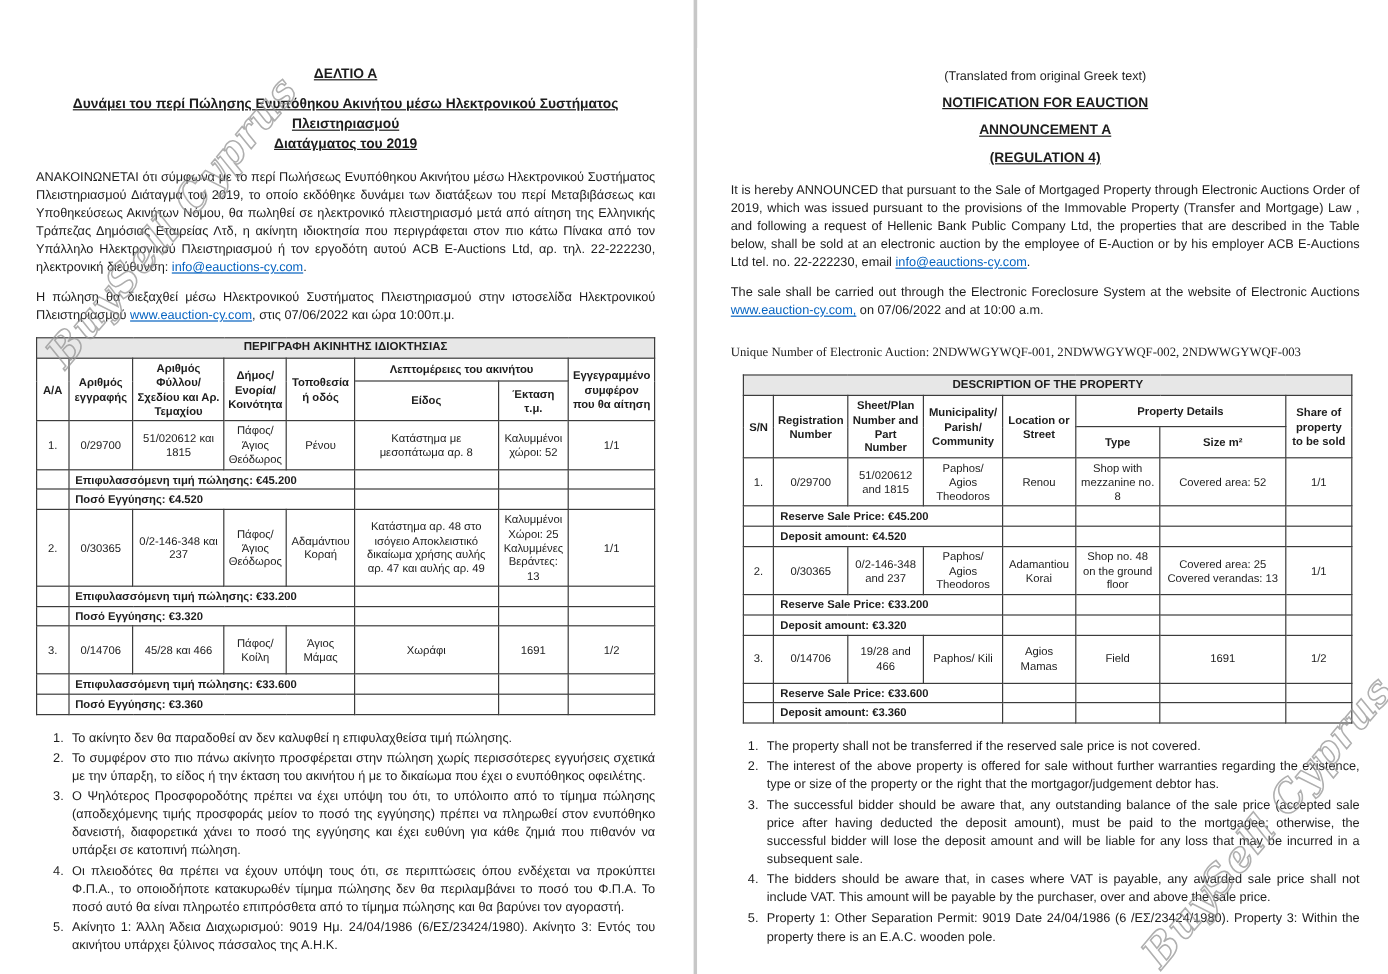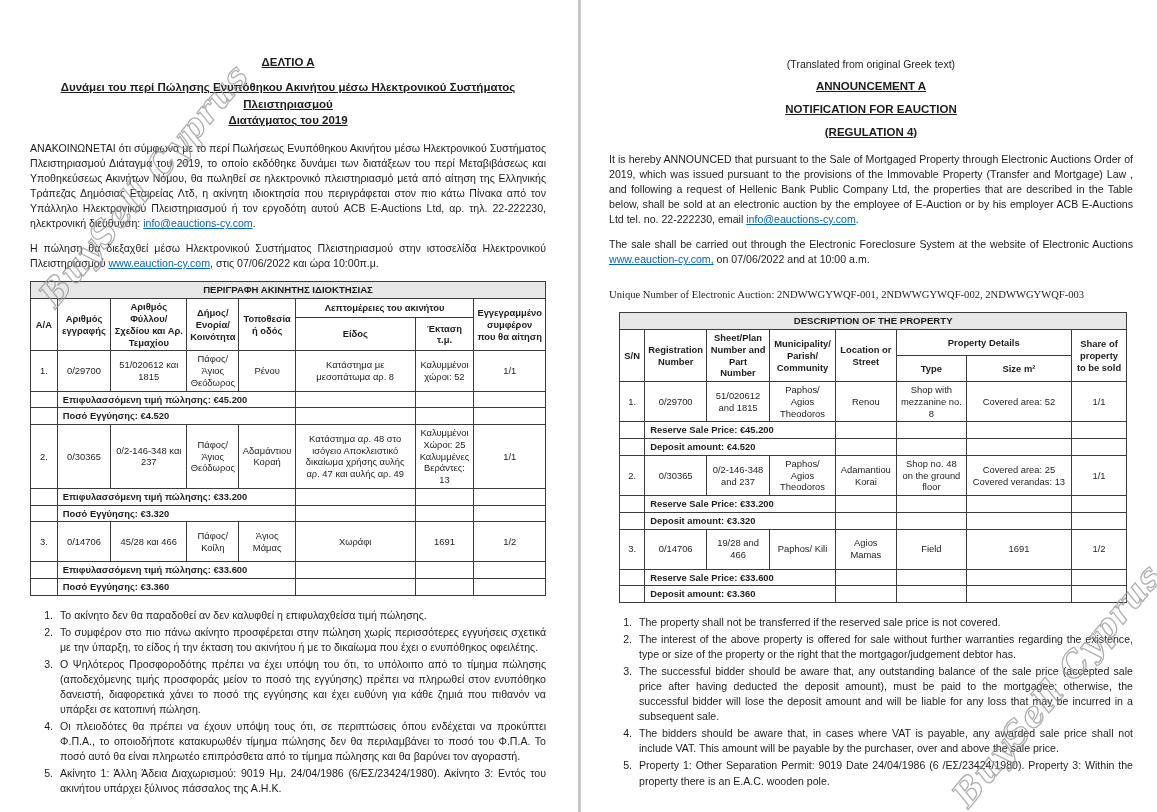--- a/index.html
+++ b/index.html
@@ -166,22 +166,22 @@
       <li>Οι πλειοδότες θα πρέπει να έχουν υπόψη τους ότι, σε περιπτώσεις όπου ενδέχεται να προκύπτει Φ.Π.Α., το οποιοδήποτε κατακυρωθέν τίμημα πώλησης δεν θα περιλαμβάνει το ποσό του Φ.Π.Α. Το ποσό αυτό θα είναι πληρωτέο επιπρόσθετα από το τίμημα πώλησης και θα βαρύνει τον αγοραστή.</li>
       <li>Ακίνητο 1: Άλλη Άδεια Διαχωρισμού: 9019 Ημ. 24/04/1986 (6/ΕΣ/23424/1980). Ακίνητο 3: Εντός του ακινήτου υπάρχει ξύλινος πάσσαλος της Α.Η.Κ.</li>
     </ol>
 
   </div>
 
   <div class="divider"></div>
 
   <div class="page page-right">
     <div class="plain-center c">(Translated from original Greek text)</div>
+    <div class="title c">NOTIFICATION FOR EAUCTION</div>
     <div class="title c">ANNOUNCEMENT A</div>
-    <div class="title c">NOTIFICATION FOR EAUCTION</div>
     <div class="title c" style="margin-bottom:14px;">(REGULATION 4)</div>
 
     <p class="body"><span>It is hereby ANNOUNCED that pursuant to the Sale of Mortgaged Property through Electronic Auctions Order of 2019, which was issued pursuant to the provisions of the  Immovable Property (Transfer and Mortgage) Law , and  following a request of Hellenic Bank Public Company Ltd, the properties that are described in the Table below, shall be sold at an electronic auction  by the employee of E-Auction or by his employer ACB E-Auctions Ltd tel. no. 22-222230, email </span><a class="doclink">info@eauctions-cy.com</a><span>.</span></p>
 
     <p class="body"><span>The sale shall be carried out through the Electronic Foreclosure System at the website of Electronic Auctions </span><a class="doclink">www.eauction-cy.com,</a><span> on 07/06/2022 and at 10:00 a.m.</span></p>
 
     <div class="uniq" style="margin-top:22px;">Unique Number of Electronic Auction: 2NDWWGYWQF-001, 2NDWWGYWQF-002, 2NDWWGYWQF-003</div>
 
     <table class="prop" style="width:97%; margin-left:10px;">
       <colgroup>

